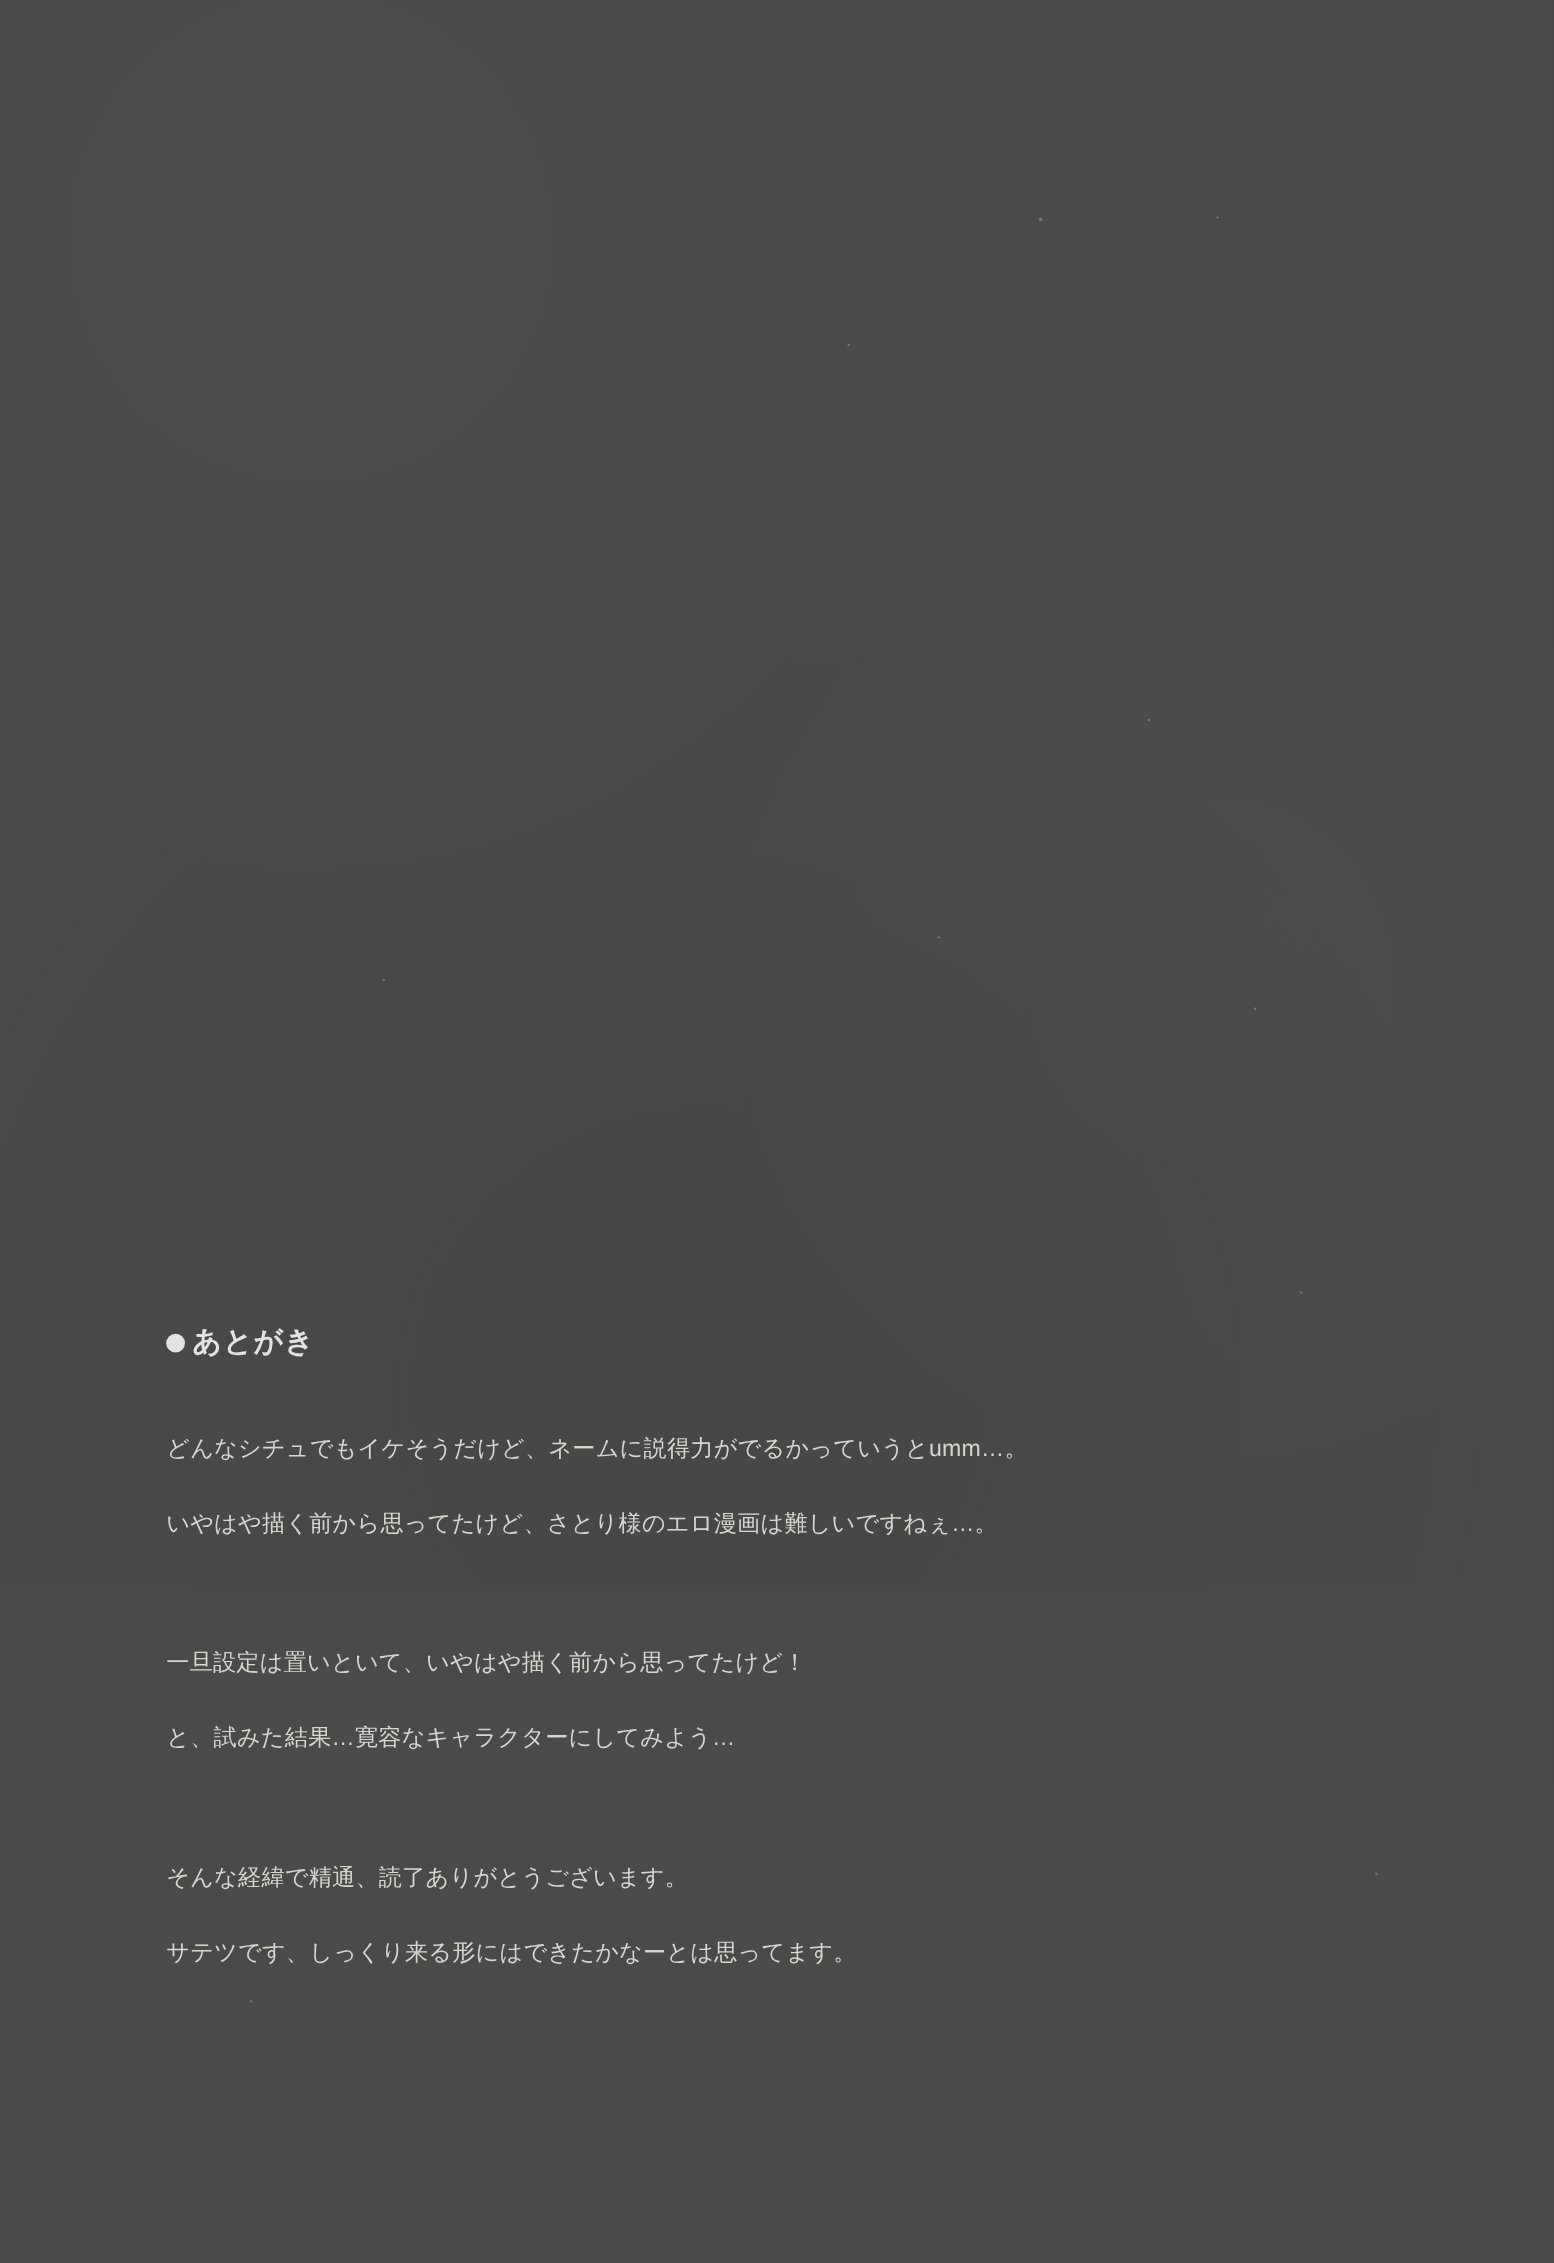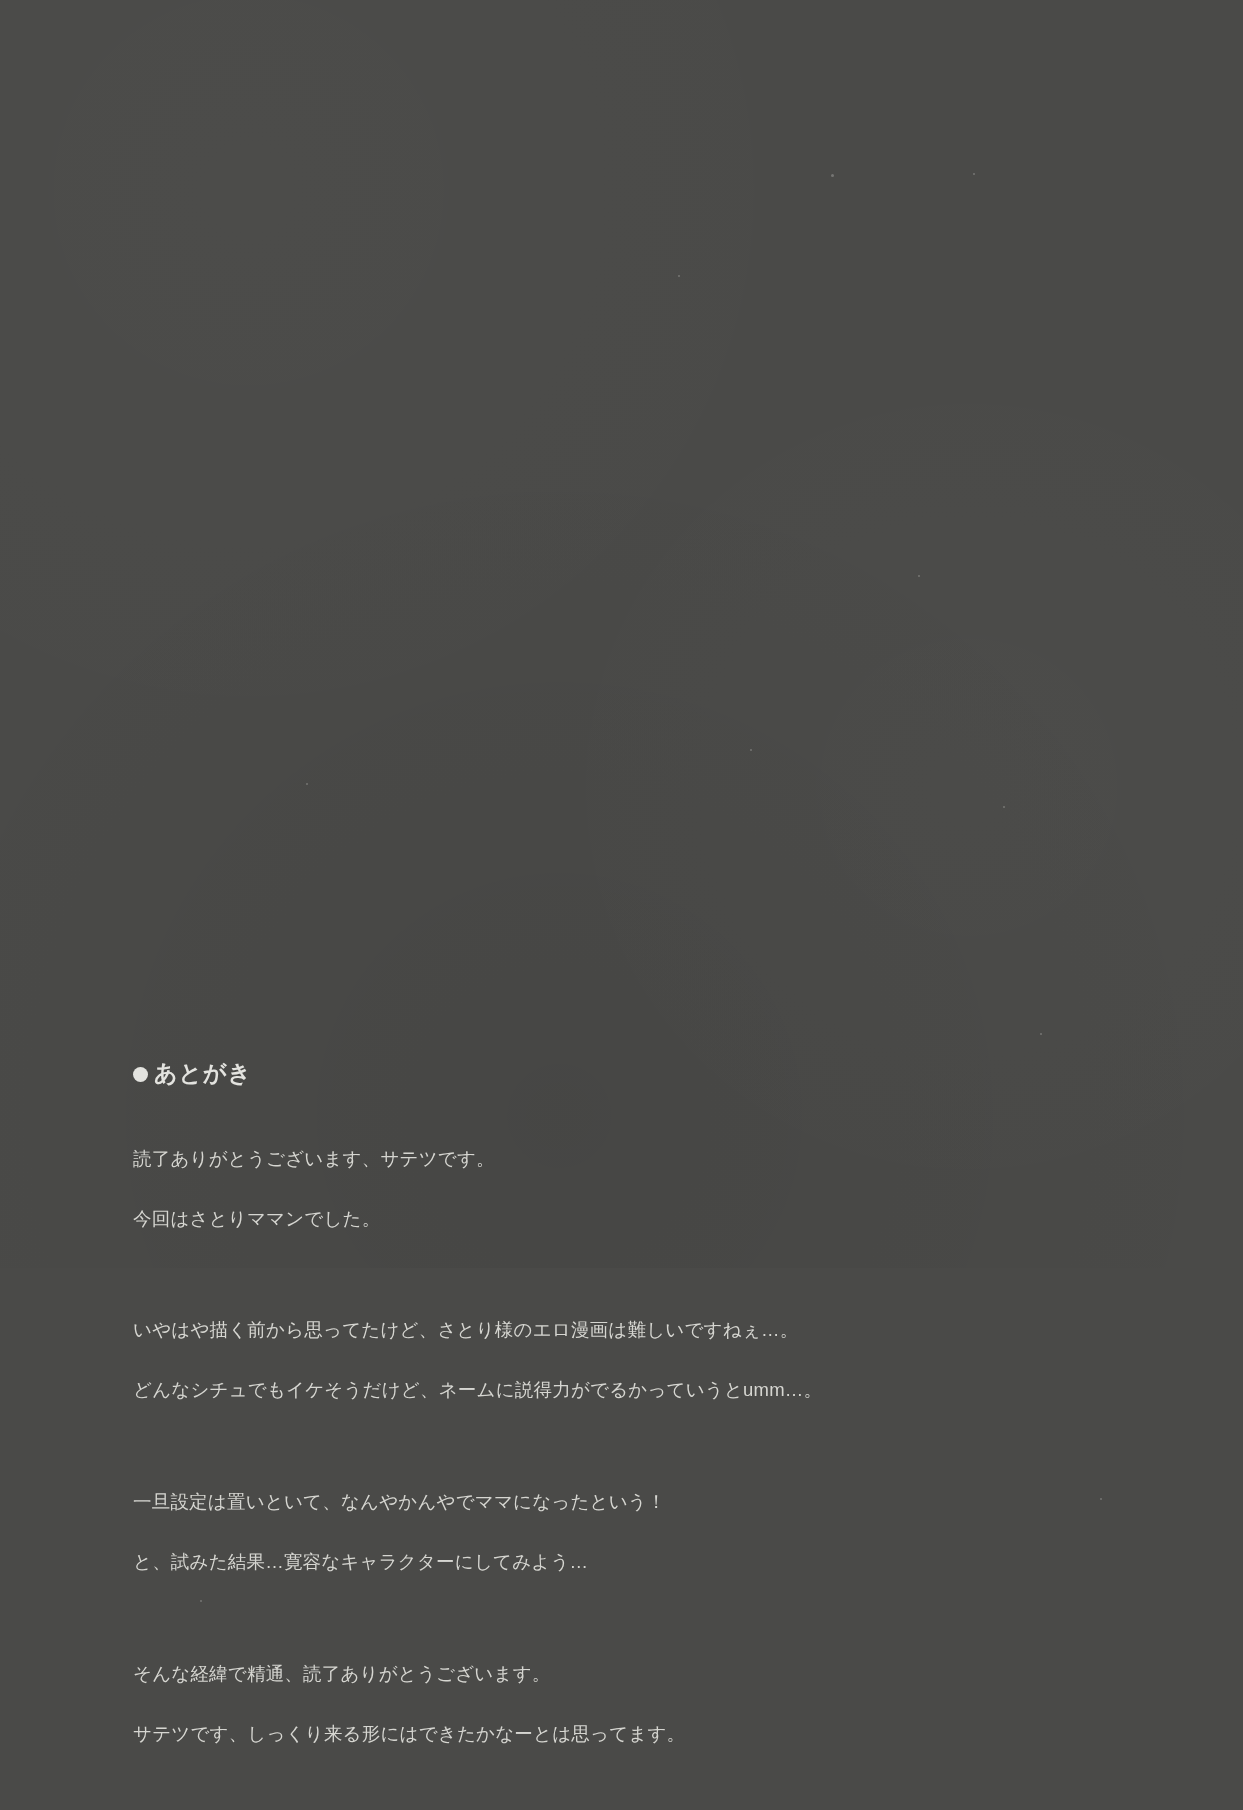--- a/index.html
+++ b/index.html
@@ -88,29 +88,25 @@
       <div class="speck" style="left: 1100px; top: 1498px; width: 2px; height: 2px;"></div>
       <div class="speck" style="left: 200px; top: 1600px; width: 2px; height: 2px;"></div>
     </div>
 
   <div class="afterword">
     <div class="aw-heading">
       <span class="bullet-dot"></span>
       <span>あとがき</span>
     </div>
     <p class="aw-block">
-      <span class="aw-line">読了ありがとうございます、サテツです。</span>
-      <span class="aw-line">今回はさとりママンでした。</span>
+      <span class="aw-line">どんなシチュでもイケそうだけど、ネームに説得力がでるかっていうとumm…。</span>
+      <span class="aw-line">いやはや描く前から思ってたけど、さとり様のエロ漫画は難しいですねぇ…。</span>
     </p>
     <p class="aw-block">
-      <span class="aw-line">いやはや描く前から思ってたけど、さとり様のエロ漫画は難しいですねぇ…。</span>
-      <span class="aw-line">どんなシチュでもイケそうだけど、ネームに説得力がでるかっていうとumm…。</span>
-    </p>
-    <p class="aw-block">
-      <span class="aw-line">一旦設定は置いといて、なんやかんやでママになったという！</span>
+      <span class="aw-line">一旦設定は置いといて、いやはや描く前から思ってたけど！</span>
       <span class="aw-line">と、試みた結果…寛容なキャラクターにしてみよう…</span>
     </p>
     <p class="aw-block">
       <span class="aw-line">そんな経緯で精通、読了ありがとうございます。</span>
       <span class="aw-line">サテツです、しっくり来る形にはできたかなーとは思ってます。</span>
     </p>
 
   </div>
 
 </div>

